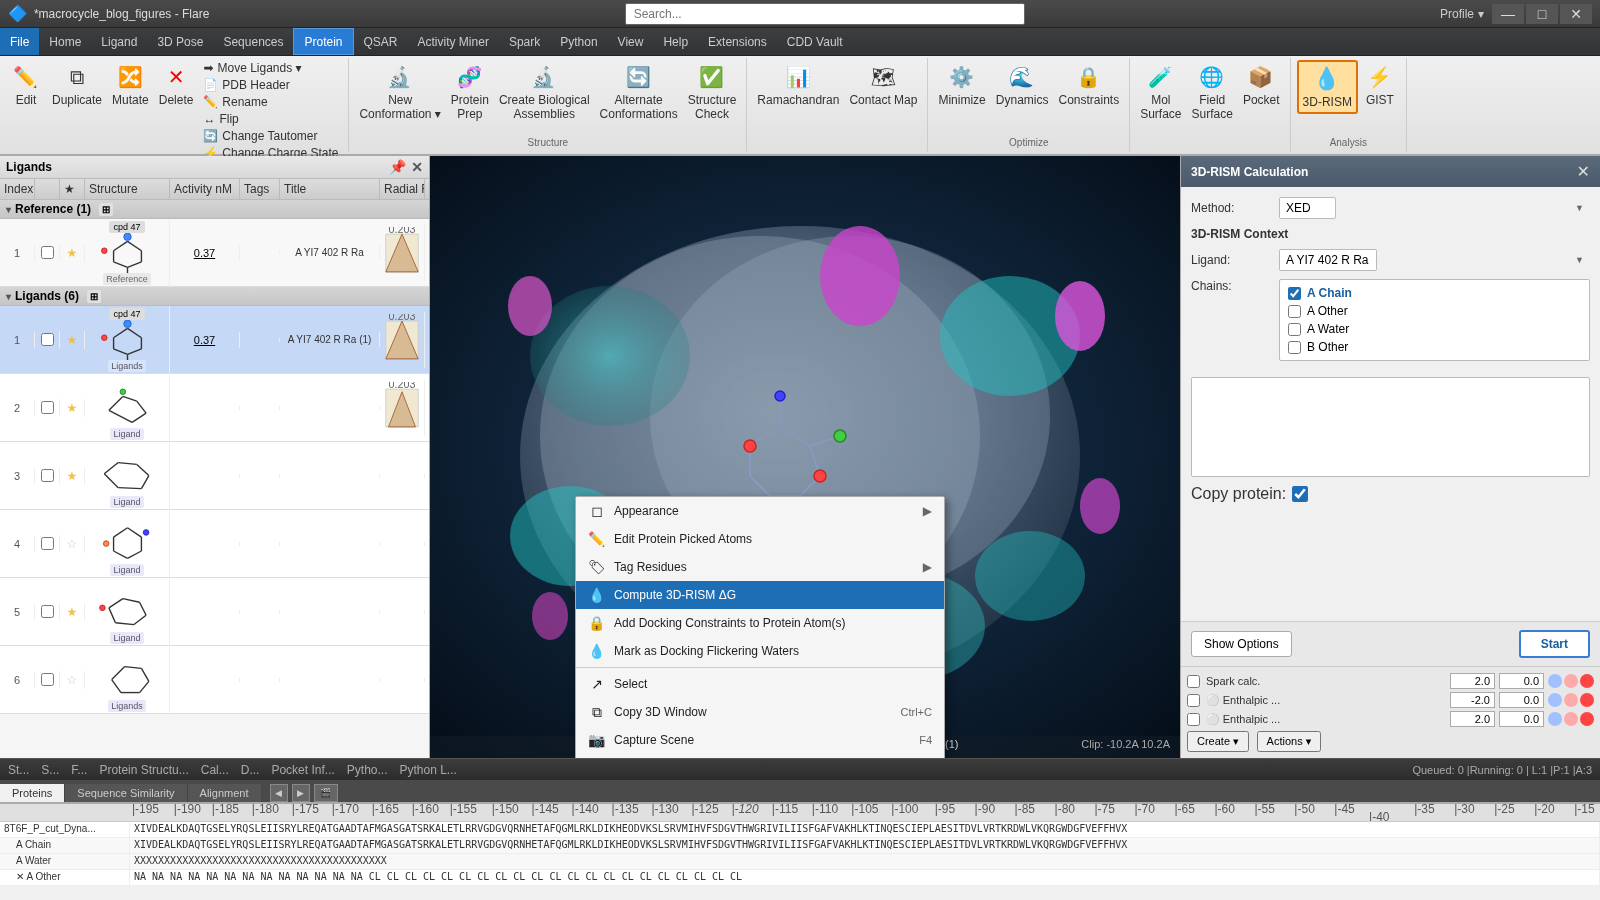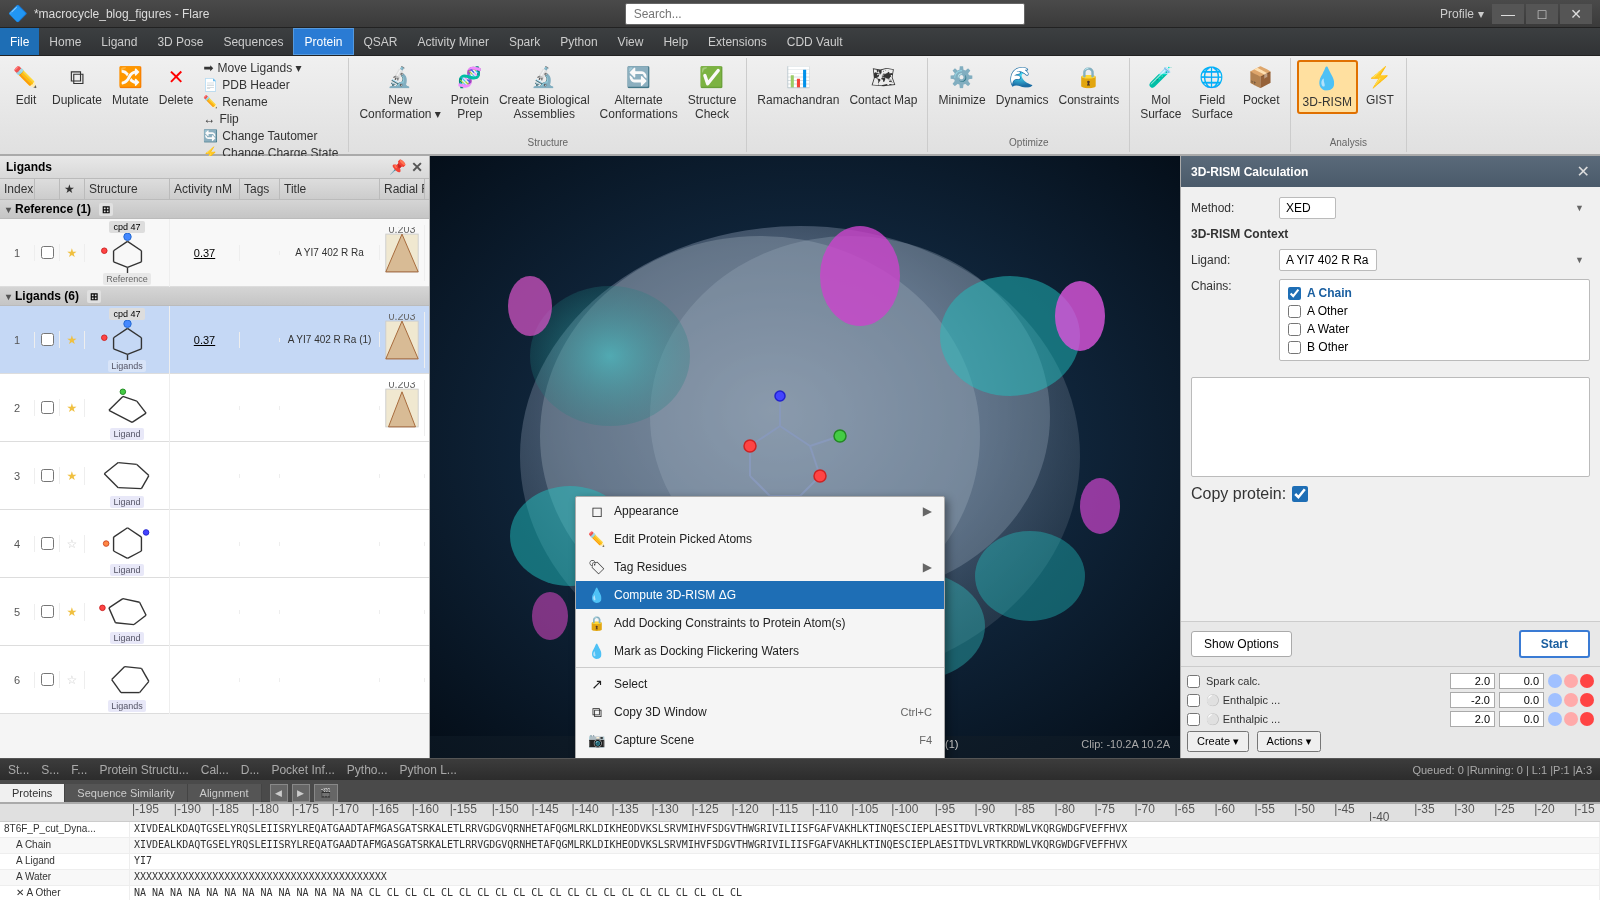--- a/index.html
+++ b/index.html
@@ -1129,21 +1129,21 @@
         <span style="width:40px; text-align:center;">|-170</span>
         <span style="width:40px; text-align:center;">|-165</span>
         <span style="width:40px; text-align:center;">|-160</span>
         <span style="width:40px; text-align:left;">|-155</span>
         <span style="width:40px; text-align:center;">|-150</span>
         <span style="width:40px; text-align:center;">|-145</span>
         <span style="width:40px; text-align:center;">|-140</span>
         <span style="width:40px; text-align:center;">|-135</span>
         <span style="width:40px; text-align:center;">|-130</span>
         <span style="width:40px; text-align:center;">|-125</span>
-        <span style="width:40px; text-align:center;">|-120</span>
+        <span style="width:40px; text-align:center;font-style:italic;">|-120</span>
         <span style="width:40px; text-align:center;">|-115</span>
         <span style="width:40px; text-align:center;">|-110</span>
         <span style="width:40px; text-align:center;">|-105</span>
         <span style="width:40px; text-align:center;">|-100</span>
         <span style="width:40px; text-align:center;">|-95</span>
         <span style="width:40px; text-align:center;">|-90</span>
         <span style="width:40px; text-align:center;">|-85</span>
         <span style="width:40px; text-align:center;">|-80</span>
         <span style="width:40px; text-align:center;">|-75</span>
         <span style="width:40px; text-align:center;">|-70</span>
@@ -1165,24 +1165,20 @@
 
       <div class="protein-row-group">
         <div class="protein-subrow">
           <div class="protein-cell protein-cell-title">8T6F_P_cut_Dyna...</div>
           <div class="protein-cell protein-cell-content">XIVDEALKDAQTGSELYRQSLEIISRYLREQATGAADTAFMGASGATSRKALETLRRVGDGVQRNHETAFQGMLRKLDIKHEODVKSLSRVMIHVFSDGVTHWGRIVILIISFGAFVAKHLKTINQESCIEPLAESITDVLVRTKRDWLVKQRGWDGFVEFFHVX</div>
         </div>
         <div class="protein-subrow alt">
           <div class="protein-cell protein-cell-title" style="padding-left:16px;">A Chain</div>
           <div class="protein-cell protein-cell-content">XIVDEALKDAQTGSELYRQSLEIISRYLREQATGAADTAFMGASGATSRKALETLRRVGDGVQRNHETAFQGMLRKLDIKHEODVKSLSRVMIHVFSDGVTHWGRIVILIISFGAFVAKHLKTINQESCIEPLAESITDVLVRTKRDWLVKQRGWDGFVEFFHVX</div>
         </div>
-        <div class="protein-subrow">
-          <div class="protein-cell protein-cell-title" style="padding-left:16px;">A Ligand</div>
-          <div class="protein-cell protein-cell-content">YI7</div>
-        </div>
         <div class="protein-subrow alt">
           <div class="protein-cell protein-cell-title" style="padding-left:16px;">A Water</div>
           <div class="protein-cell protein-cell-content">XXXXXXXXXXXXXXXXXXXXXXXXXXXXXXXXXXXXXXXXXX</div>
         </div>
         <div class="protein-subrow">
           <div class="protein-cell protein-cell-title" style="padding-left:16px;">✕ A Other</div>
           <div class="protein-cell protein-cell-content">NA NA NA NA NA NA NA NA NA NA NA NA NA CL CL CL CL CL CL CL CL CL CL CL CL CL CL CL CL CL CL CL CL CL</div>
         </div>
       </div>
     </div>

